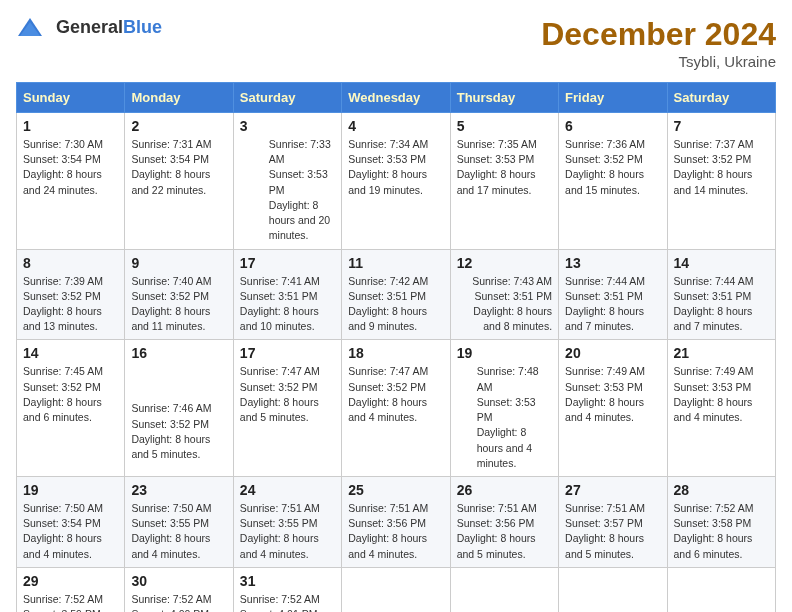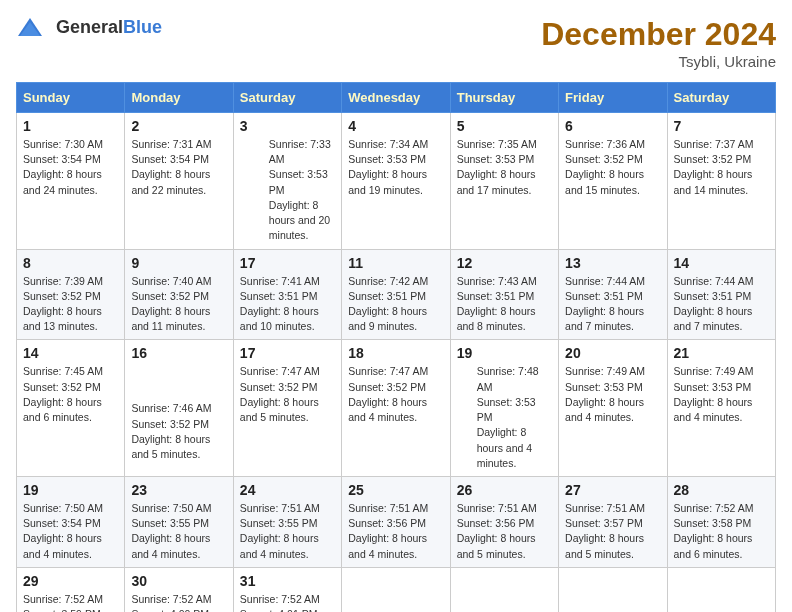--- a/index.html
+++ b/index.html
@@ -187,21 +187,21 @@
 Daylight: 8 hours and 10 minutes.</div>
         </td>
         <td>
           <span class="day-number">11</span>
           <div class="day-info" style="white-space: pre-line;">Sunrise: 7:42 AM
 Sunset: 3:51 PM
 Daylight: 8 hours and 9 minutes.</div>
         </td>
         <td>
           <span class="day-number">12</span>
-          <div class="day-info" style="white-space: pre-line;">Sunrise: 7:43 AM
+          <div class="day-info" style="white-space: pre-line; text-align: right;">Sunrise: 7:43 AM
 Sunset: 3:51 PM
 Daylight: 8 hours and 8 minutes.</div>
         </td>
         <td>
           <span class="day-number">13</span>
           <div class="day-info" style="white-space: pre-line;">Sunrise: 7:44 AM
 Sunset: 3:51 PM
 Daylight: 8 hours and 7 minutes.</div>
         </td>
         <td>

